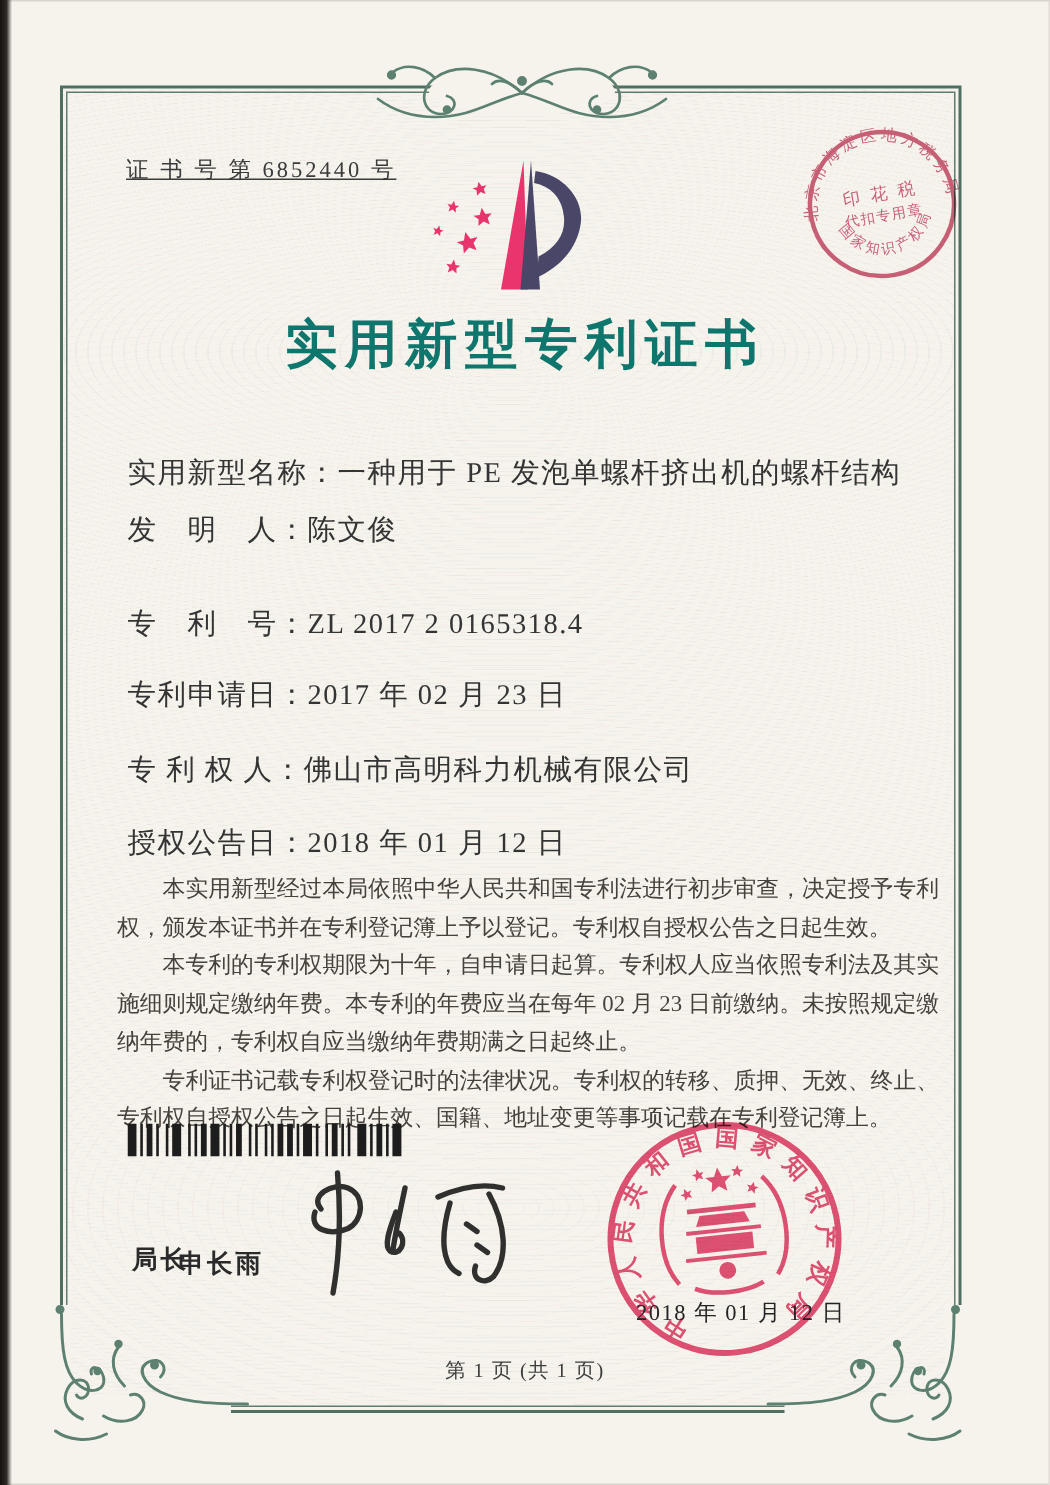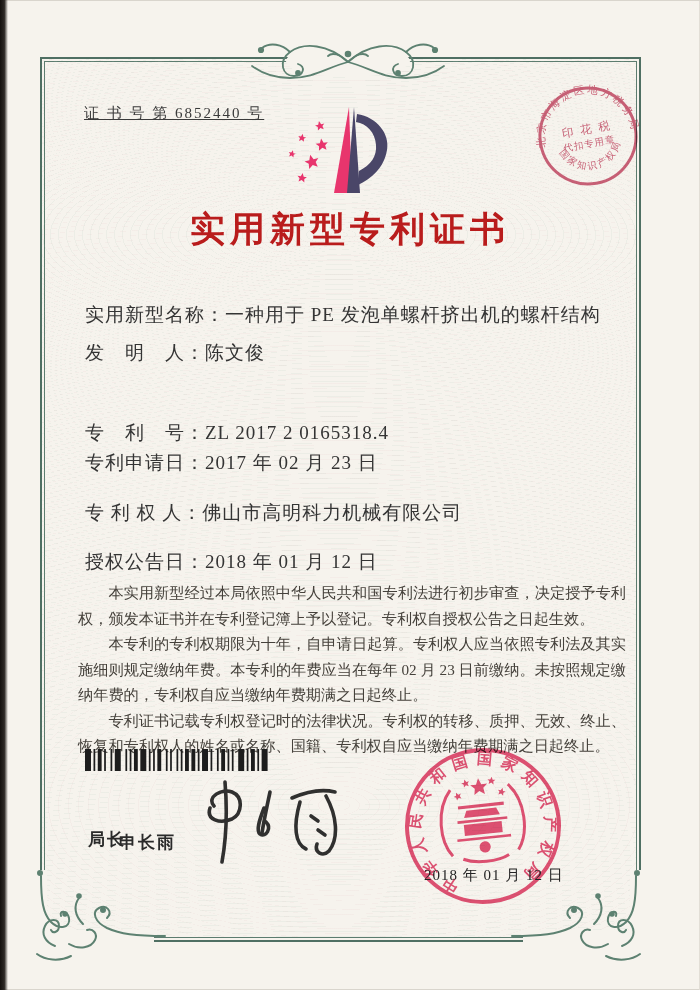--- a/index.html
+++ b/index.html
@@ -14,21 +14,21 @@
     background:linear-gradient(90deg,#14110e 0%,#2e2a26 55%,rgba(60,55,50,0) 100%);}
   .texture{left:42px;top:59px;width:594px;height:878px;pointer-events:none;
     background-image:
       repeating-radial-gradient(ellipse 900px 280px at 50% 20%, rgba(150,185,168,.10) 0 1px, transparent 1px 8px),
       repeating-radial-gradient(ellipse 760px 360px at 50% 85%, rgba(215,150,160,.07) 0 1px, transparent 1px 10px);
   }
   .frame-outer{left:40px;top:57px;width:597px;height:881px;border:2.5px solid #4f6f63;}
   .frame-inner{position:absolute;left:2px;top:2px;right:2px;bottom:2px;border:1px solid #5c7c6f;}
   .cert-number{left:84px;top:104px;font-size:15px;letter-spacing:2px;color:#3a3a3a;text-decoration:underline;}
   .title{left:0;right:0;top:206px;text-align:center;font-size:35px;font-weight:bold;
-    letter-spacing:5px;color:#b91c1c;}
+    letter-spacing:5px;color:#0f766e;}
   .field{left:85px;font-size:19px;color:#343434;letter-spacing:1px;white-space:nowrap;}
   .paras{left:78px;top:580px;width:548px;font-size:15.2px;line-height:25.5px;color:#45413b;
     text-align:justify;}
   .paras p{margin:0;text-indent:2em;}
   .director{left:88px;font-family:"Liberation Sans", sans-serif;font-size:17px;font-weight:600;color:#2a2a2a;letter-spacing:2px;}
   .seal-date{left:424px;top:866px;font-size:15px;color:#242424;letter-spacing:1px;z-index:6;}
   .footer{left:0;right:0;top:905px;text-align:center;font-size:13.5px;color:#3c3c3c;letter-spacing:1px;}
   .tax-stamp{left:528px;top:76px;transform:rotate(-10deg);opacity:.88;mix-blend-mode:multiply;}
   .main-seal{left:398px;top:741px;transform:rotate(-6deg);opacity:.92;mix-blend-mode:multiply;z-index:5;}
   .ornament{pointer-events:none;}
@@ -133,37 +133,37 @@
   </svg>
 
   <div class="abs title">实用新型专利证书</div>
 
   <div class="abs field" style="top:302px;">
     <span>实用新型名称：</span><span>一种用于 PE 发泡单螺杆挤出机的螺杆结构</span>
   </div>
   <div class="abs field" style="top:340px;">
     <span>发　明　人：</span><span>陈文俊</span>
   </div>
-  <div class="abs field" style="top:420px;">
+  <div class="abs field" style="top:403px;">
     <span>专　利　号：</span><span>ZL 2017 2 0165318.4</span>
   </div>
   <div class="abs field" style="top:450px;">
     <span>专利申请日：</span><span>2017 年 02 月 23 日</span>
   </div>
   <div class="abs field" style="top:500px;">
     <span>专 利 权 人：</span><span>佛山市高明科力机械有限公司</span>
   </div>
   <div class="abs field" style="top:549px;">
     <span>授权公告日：</span><span>2018 年 01 月 12 日</span>
   </div>
 
   <div class="abs paras">
     <p>本实用新型经过本局依照中华人民共和国专利法进行初步审查，决定授予专利权，颁发本证书并在专利登记簿上予以登记。专利权自授权公告之日起生效。</p>
     <p>本专利的专利权期限为十年，自申请日起算。专利权人应当依照专利法及其实施细则规定缴纳年费。本专利的年费应当在每年 02 月 23 日前缴纳。未按照规定缴纳年费的，专利权自应当缴纳年费期满之日起终止。</p>
-    <p>专利证书记载专利权登记时的法律状况。专利权的转移、质押、无效、终止、恢复和专利权人的姓名或名称、国籍、专利权自应当缴纳年费期满之日起终止。</p>
+    <p>专利证书记载专利权登记时的法律状况。专利权的转移、质押、无效、终止、专利权自授权公告之日起生效、国籍、地址变更等事项记载在专利登记簿上。</p>
   </div>
 
   <svg id="barcode-svg" class="abs" style="left:85px;top:749px;" width="183" height="22">
       <rect x="0.00" y="0" width="5.98" height="22" fill="#1d1d1d"></rect>
       <rect x="8.51" y="0" width="1.73" height="22" fill="#1d1d1d"></rect>
       <rect x="12.77" y="0" width="3.86" height="22" fill="#1d1d1d"></rect>
       <rect x="19.15" y="0" width="1.73" height="22" fill="#1d1d1d"></rect>
       <rect x="25.53" y="0" width="1.73" height="22" fill="#1d1d1d"></rect>
       <rect x="29.79" y="0" width="5.98" height="22" fill="#1d1d1d"></rect>
       <rect x="40.43" y="0" width="1.73" height="22" fill="#1d1d1d"></rect>
@@ -232,14 +232,15 @@
       <path d="M58,97 h54" stroke="#e2456d" stroke-width="2.6" fill="none"></path>
       <circle cx="85" cy="106" r="5.6"></circle>
       <path d="M52,112 C40,96 40,64 56,46" stroke="#e2456d" stroke-width="3" fill="none"></path>
       <path d="M118,112 C130,96 130,64 114,46" stroke="#e2456d" stroke-width="3" fill="none"></path>
       <path d="M62,116 C74,122 96,122 108,116" stroke="#e2456d" stroke-width="3" fill="none"></path>
     </g>
   </svg>
 
   <div class="abs seal-date">2018 年 01 月 12 日</div>
 
+  <div class="abs footer">第 1 页 (共 1 页)</div>
 
 </div>
 
 </body></html>

